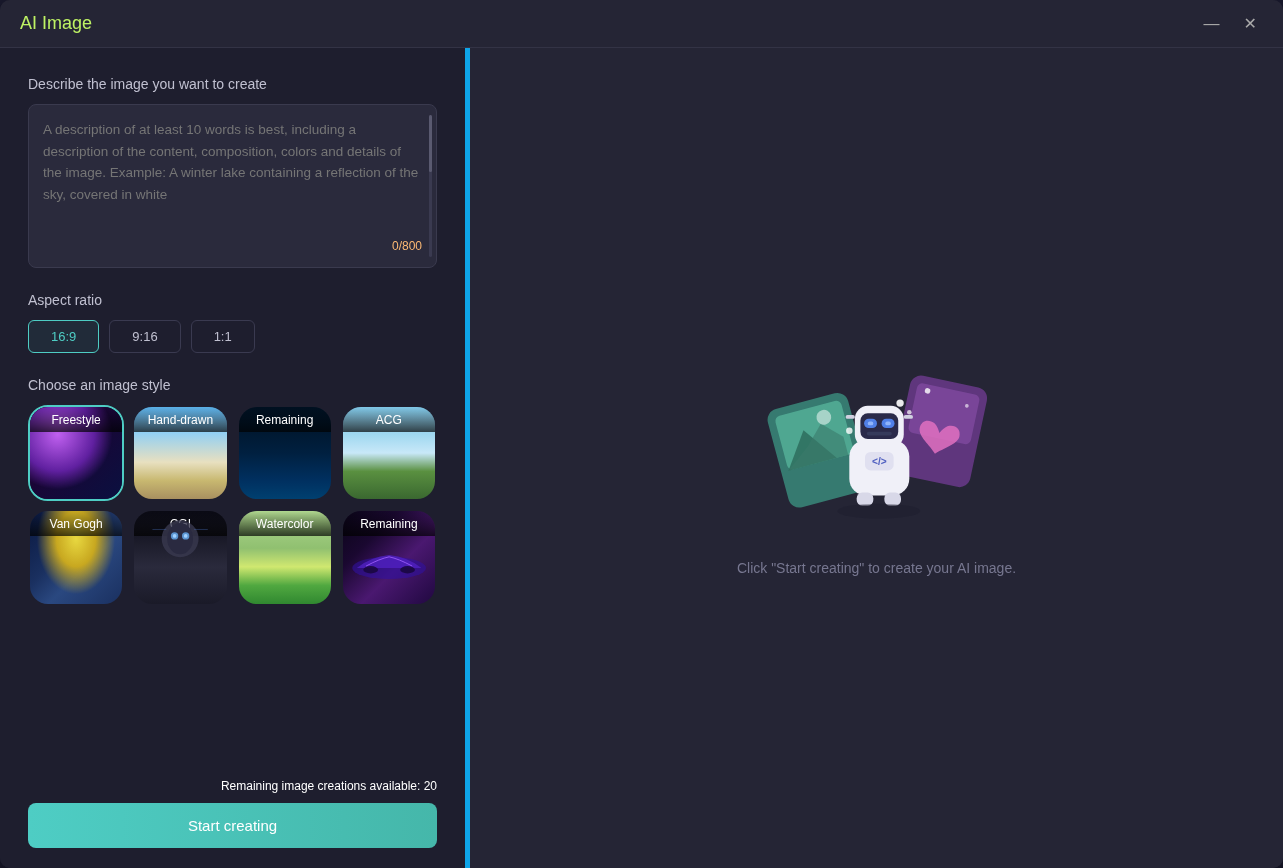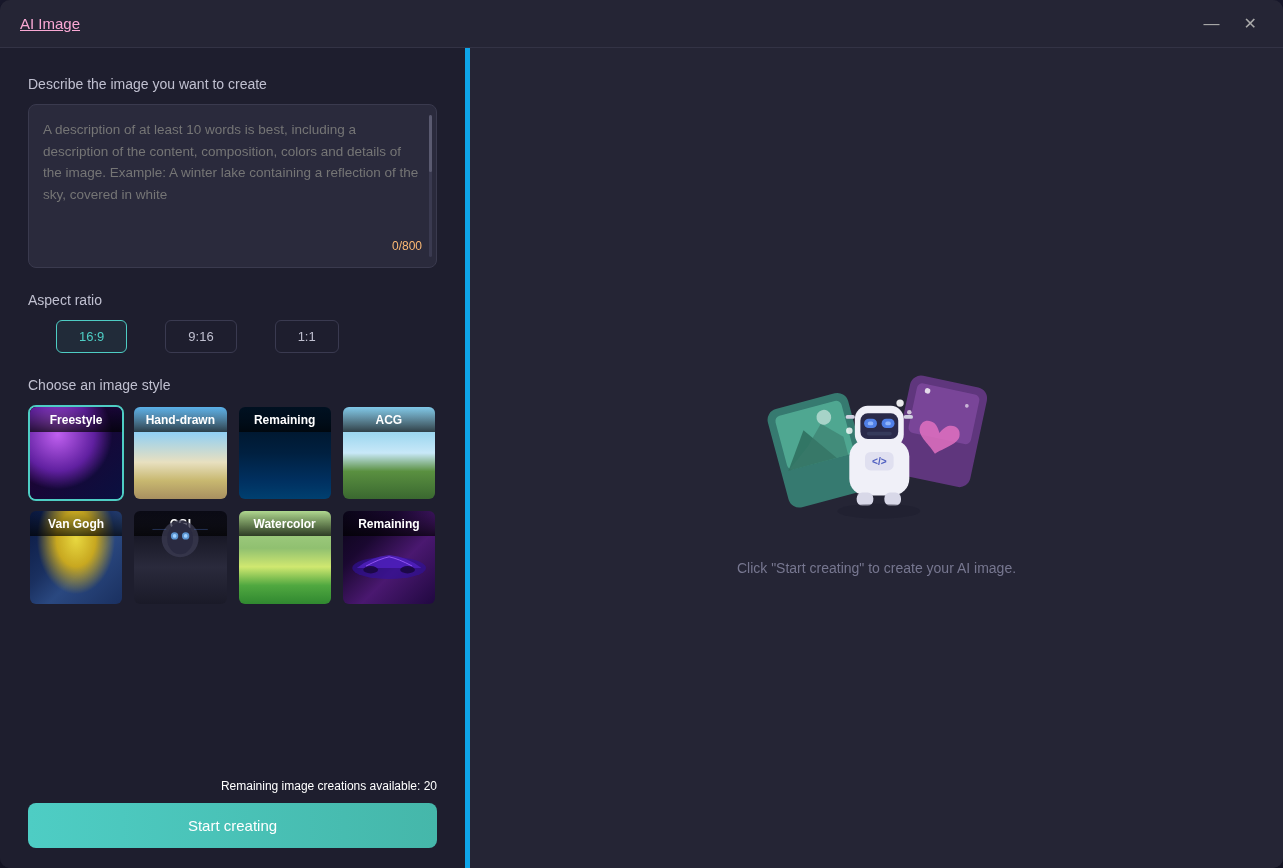--- a/index.html
+++ b/index.html
@@ -26,24 +26,23 @@
       background: #252535;
       padding: 0 20px;
       height: 48px;
       display: flex;
       align-items: center;
       justify-content: space-between;
       flex-shrink: 0;
       border-bottom: 1px solid #333345;
     }
     .title-bar-title {
-      font-size: 15px;
+      font-size: 18px;
       font-weight: 500;
-      color: #f9a8d4;
-      text-decoration: underline;
+      color: #bef264;
     }
     .title-bar-controls {
       display: flex;
       gap: 12px;
     }
     .title-bar-btn {
       background: none;
       border: none;
       color: #aaa;
       font-size: 16px;
@@ -122,44 +121,42 @@
     }
     .ar-btn {
       padding: 8px 22px;
       border-radius: 6px;
       border: 1px solid #3a3a50;
       background: transparent;
       color: #c0c0d0;
       font-size: 13px;
       cursor: pointer;
       transition: all 0.15s;
-      margin-left: 28px;
     }
     .ar-btn.active {
       border-color: #4ecdc4;
       color: #4ecdc4;
       background: rgba(78,205,196,0.08);
     }
     .style-section {
       flex: 1;
     }
     .style-grid {
       display: grid;
       grid-template-columns: repeat(4, 1fr);
       gap: 8px;
     }
     .style-item {
       position: relative;
-      border-radius: 8px;
+      border-radius: 20px;
       overflow: hidden;
       cursor: pointer;
       aspect-ratio: 1;
       border: 2px solid transparent;
       transition: border-color 0.15s;
-      font-weight: bold;
     }
     .style-item.selected {
       border-color: #4ecdc4;
     }
     .style-name {
       background: linear-gradient(transparent, rgba(0,0,0,0.7));
       color: #fff;
       font-size: 12px;
       padding: 6px 8px 5px;
       width: 100%;

